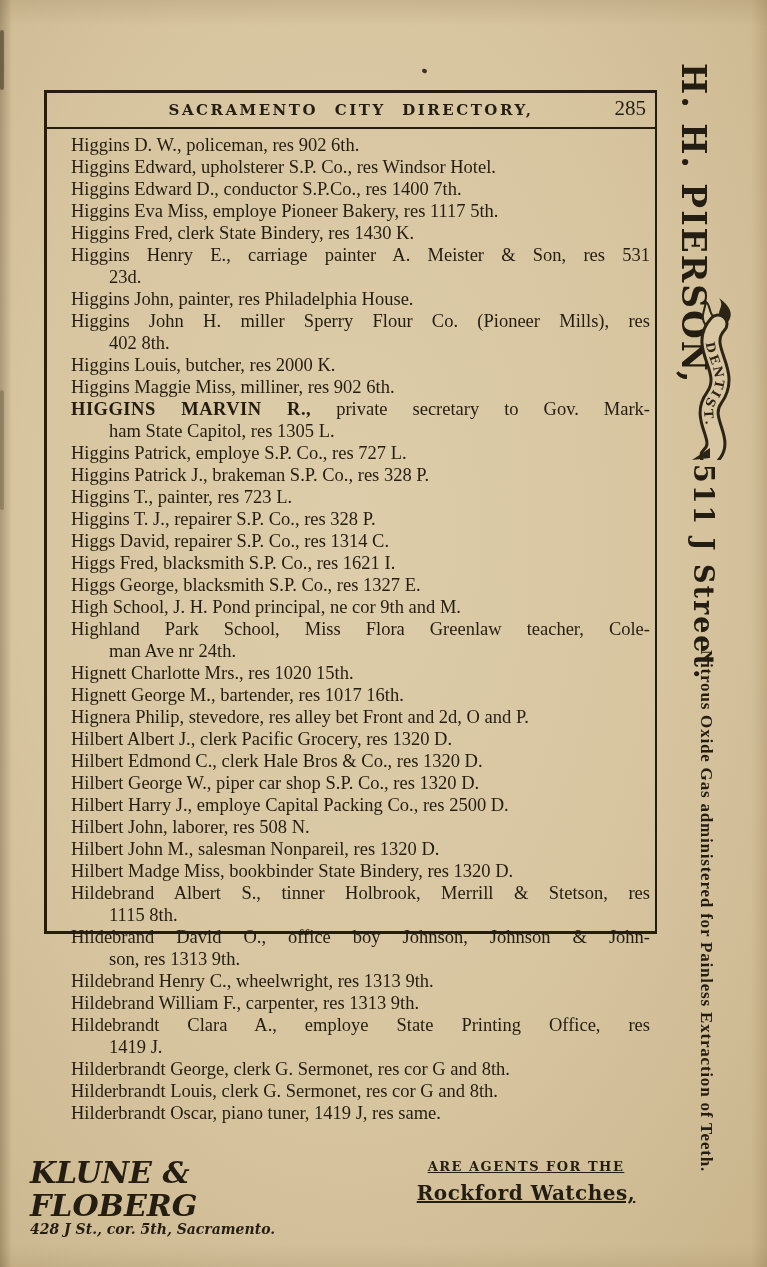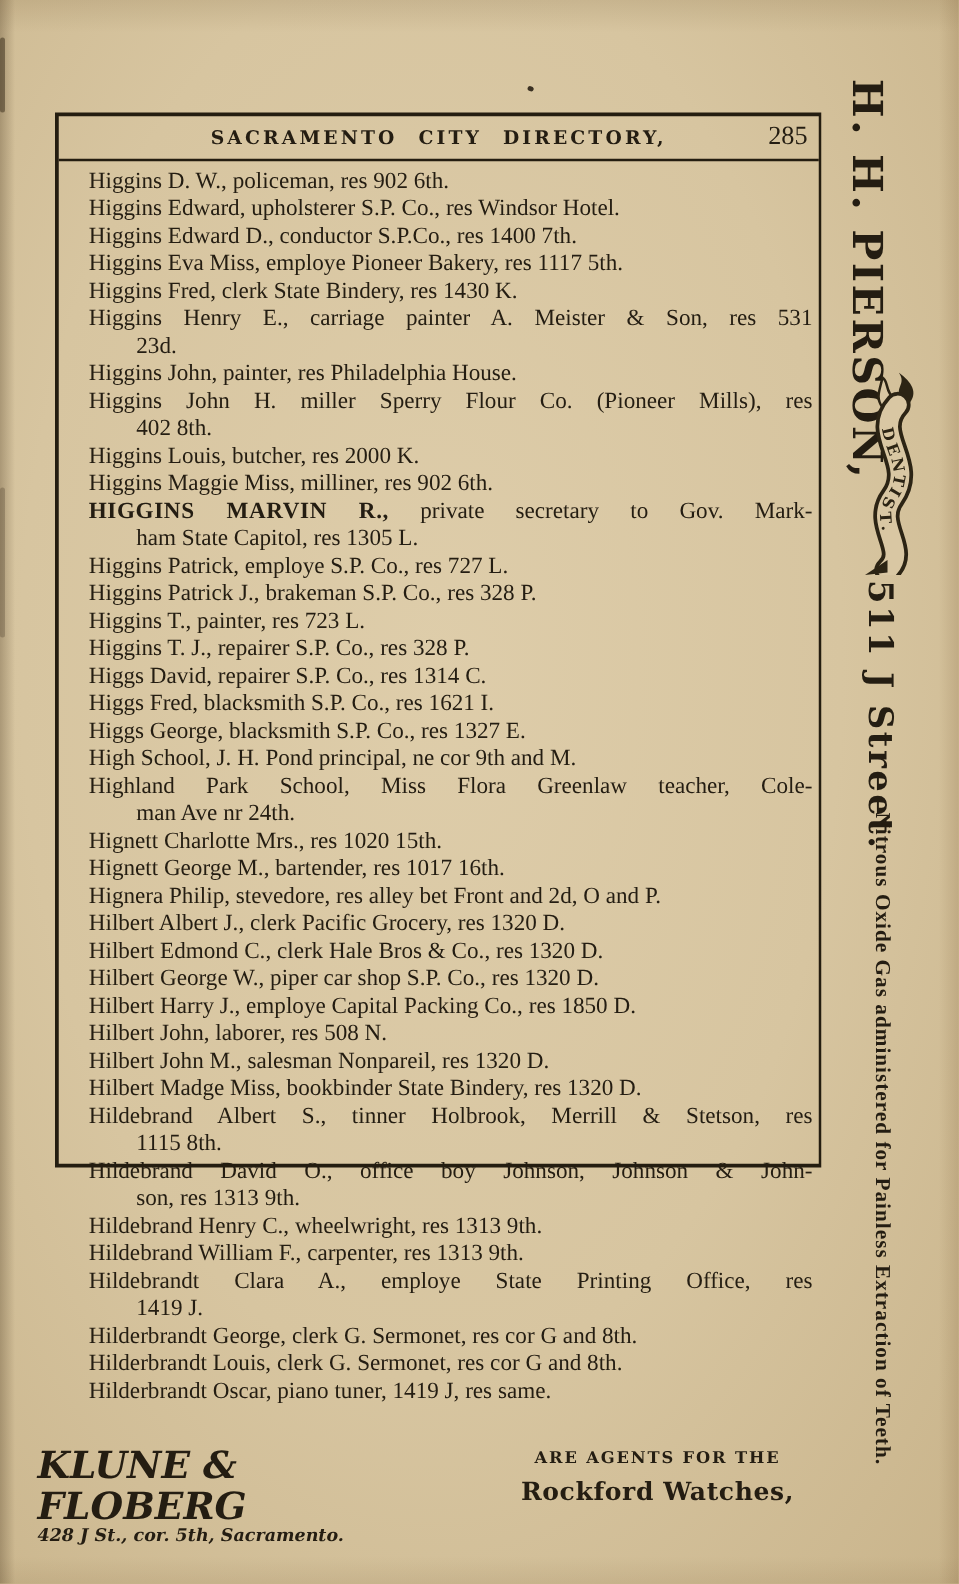--- a/index.html
+++ b/index.html
@@ -67,21 +67,21 @@
   }
   
   .klune{position:absolute;left:30px;top:1156px;width:336px;font-style:italic;}
   .klune-name{
     font-family:"DejaVu Serif", serif;font-weight:700;font-size:30px;line-height:33px;
     letter-spacing:0;
   }
   .klune-addr{
     font-family:"DejaVu Serif", serif;font-weight:700;font-size:14px;line-height:15px;
   }
-  .rockford{position:absolute;left:378px;top:1160px;width:296px;text-align:center;}
+  .rockford{position:absolute;left:378px;top:1160px;width:296px;text-align:center;text-decoration:underline;}
   .agents-line{
     font-family:"DejaVu Serif", serif;font-weight:700;font-size:13px;line-height:14px;
     letter-spacing:1.5px;
   }
   .product{
     font-family:"DejaVu Serif", serif;font-weight:800;font-size:20px;line-height:34px;
     letter-spacing:.5px;margin-top:2px;
   }
   
   .speck{position:absolute;left:422px;top:69px;width:5px;height:4px;background:#3a3022;border-radius:50%;transform:rotate(20deg);}
@@ -176,21 +176,21 @@
         <div class="entry">
           <div class="line">Hilbert Albert J., clerk Pacific Grocery, res 1320 D.</div>
         </div>
         <div class="entry">
           <div class="line">Hilbert Edmond C., clerk Hale Bros &amp; Co., res 1320 D.</div>
         </div>
         <div class="entry">
           <div class="line">Hilbert George W., piper car shop S.P. Co., res 1320 D.</div>
         </div>
         <div class="entry">
-          <div class="line">Hilbert Harry J., employe Capital Packing Co., res 1850 D.</div>
+          <div class="line">Hilbert Harry J., employe Capital Packing Co., res 2500 D.</div>
         </div>
         <div class="entry">
           <div class="line">Hilbert John, laborer, res 508 N.</div>
         </div>
         <div class="entry">
           <div class="line">Hilbert John M., salesman Nonpareil, res 1320 D.</div>
         </div>
         <div class="entry">
           <div class="line">Hilbert Madge Miss, bookbinder State Bindery, res 1320 D.</div>
         </div>

